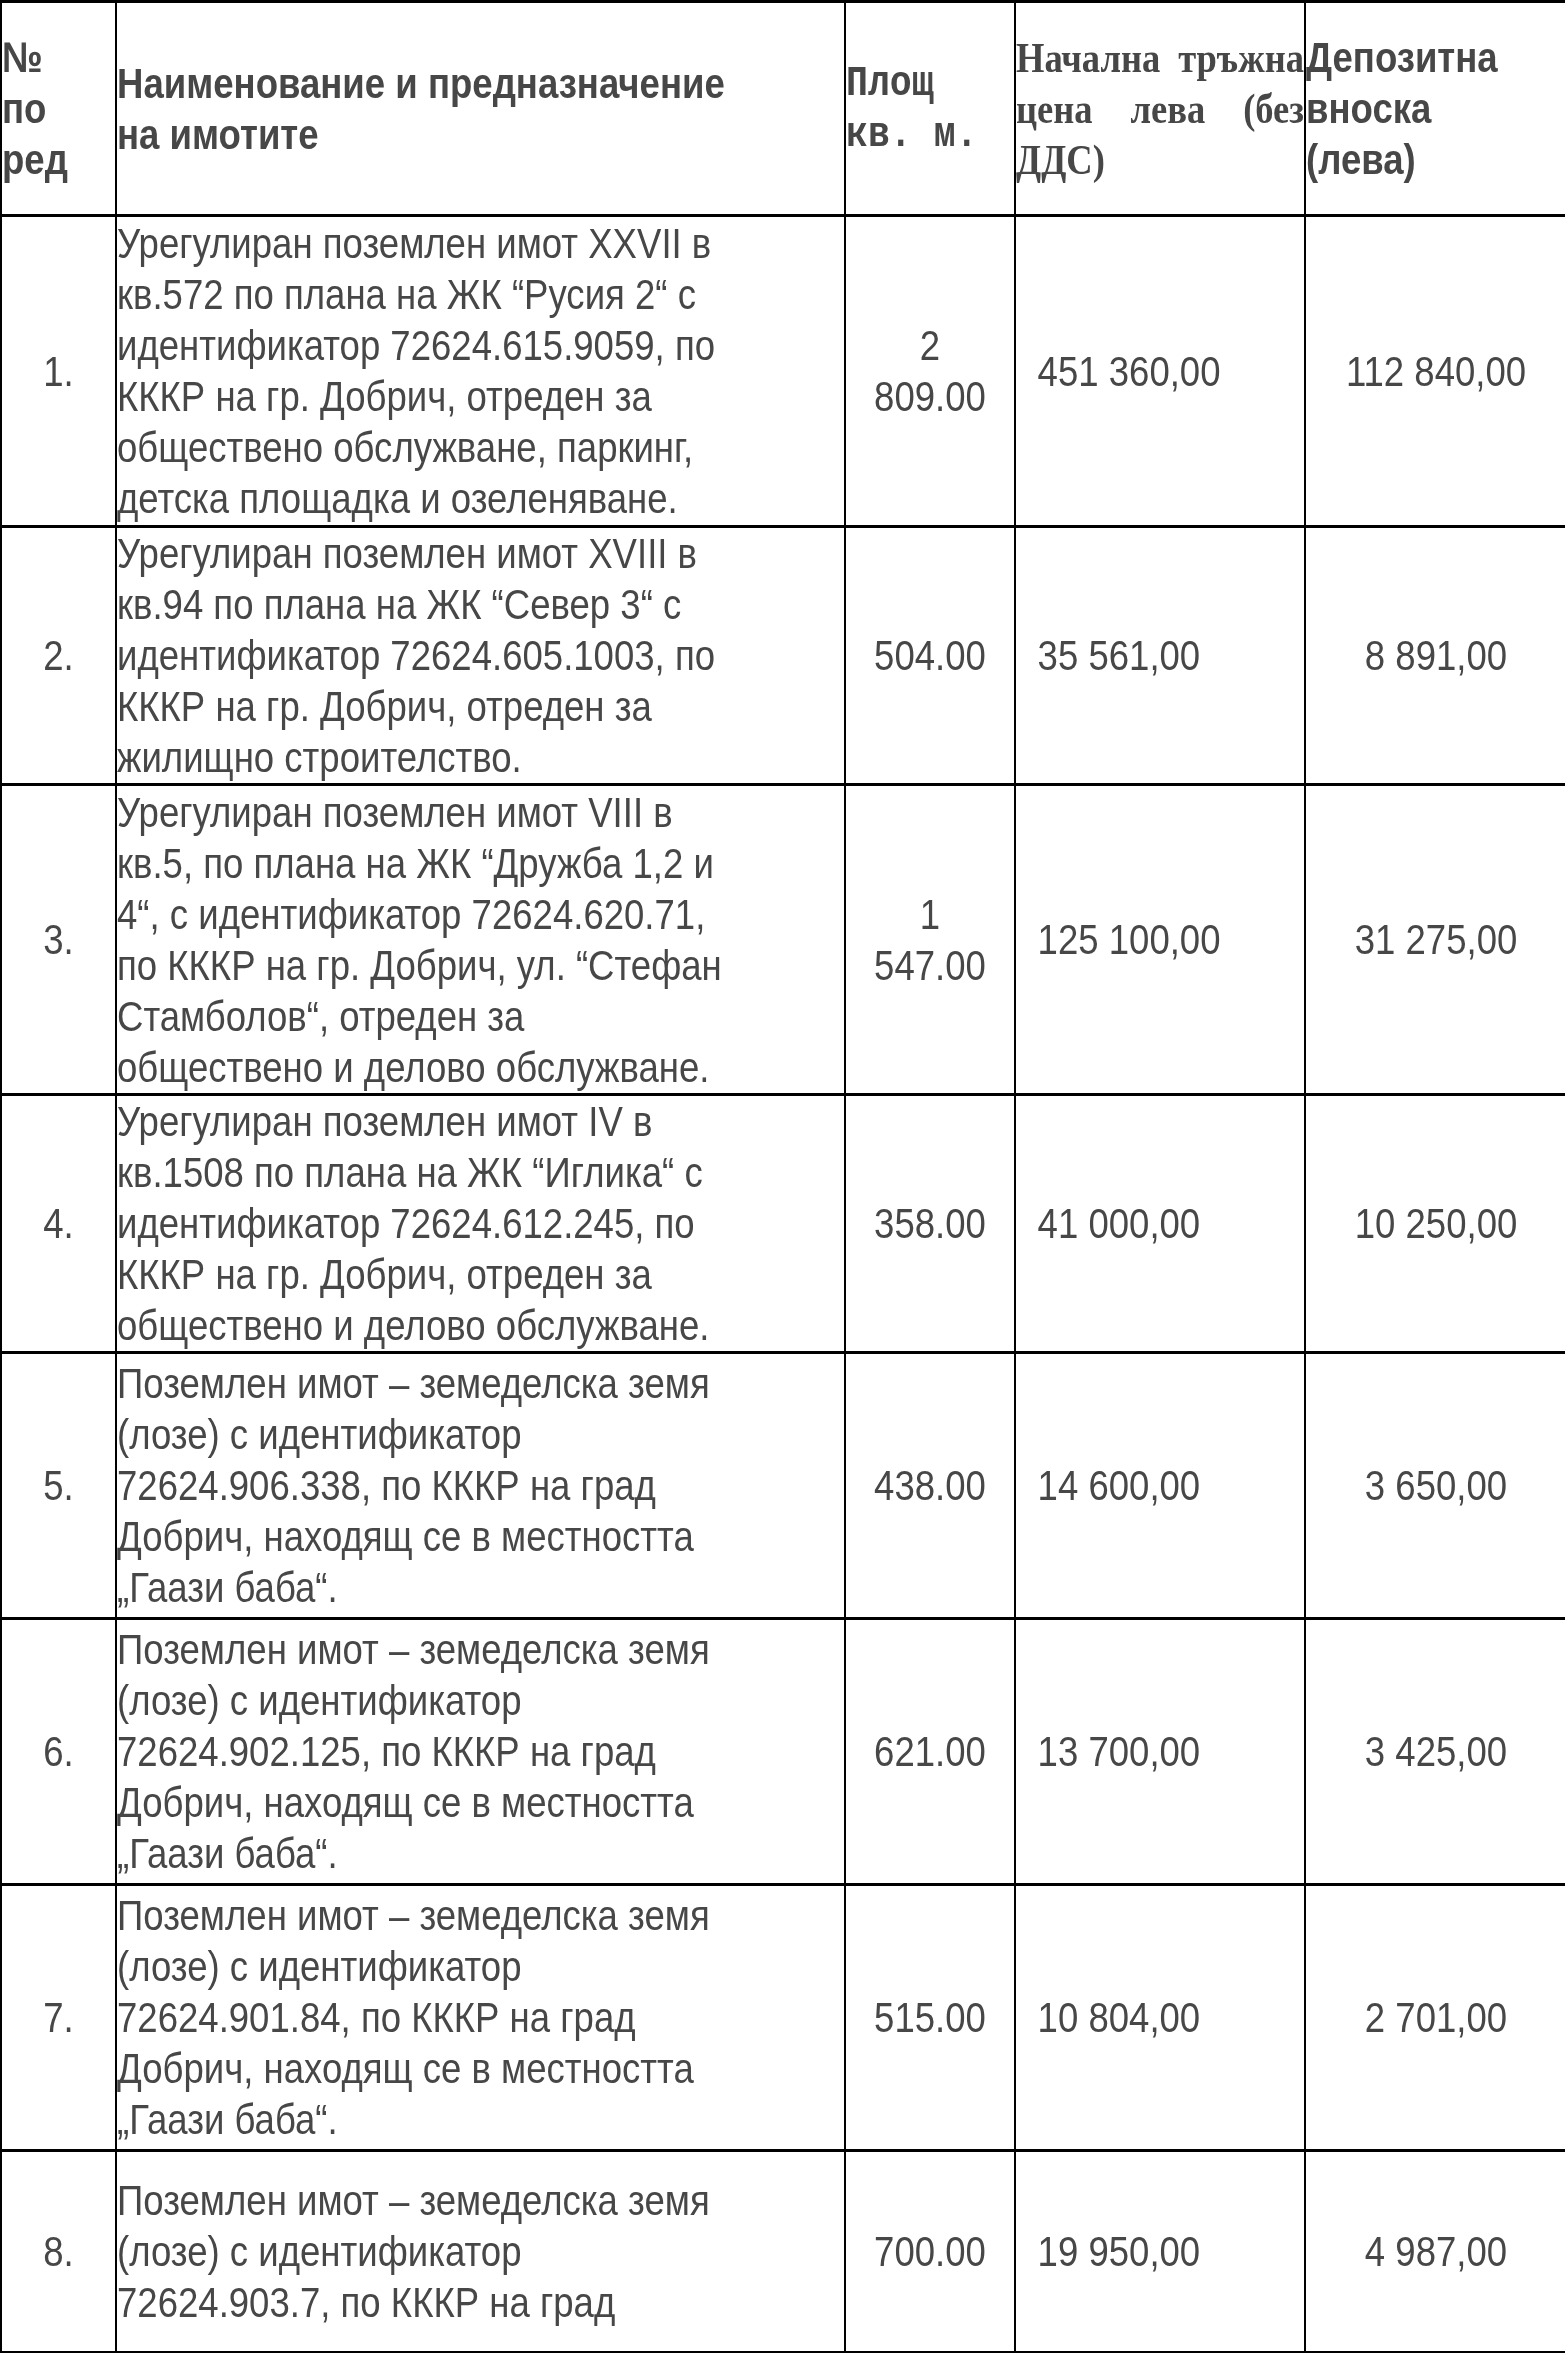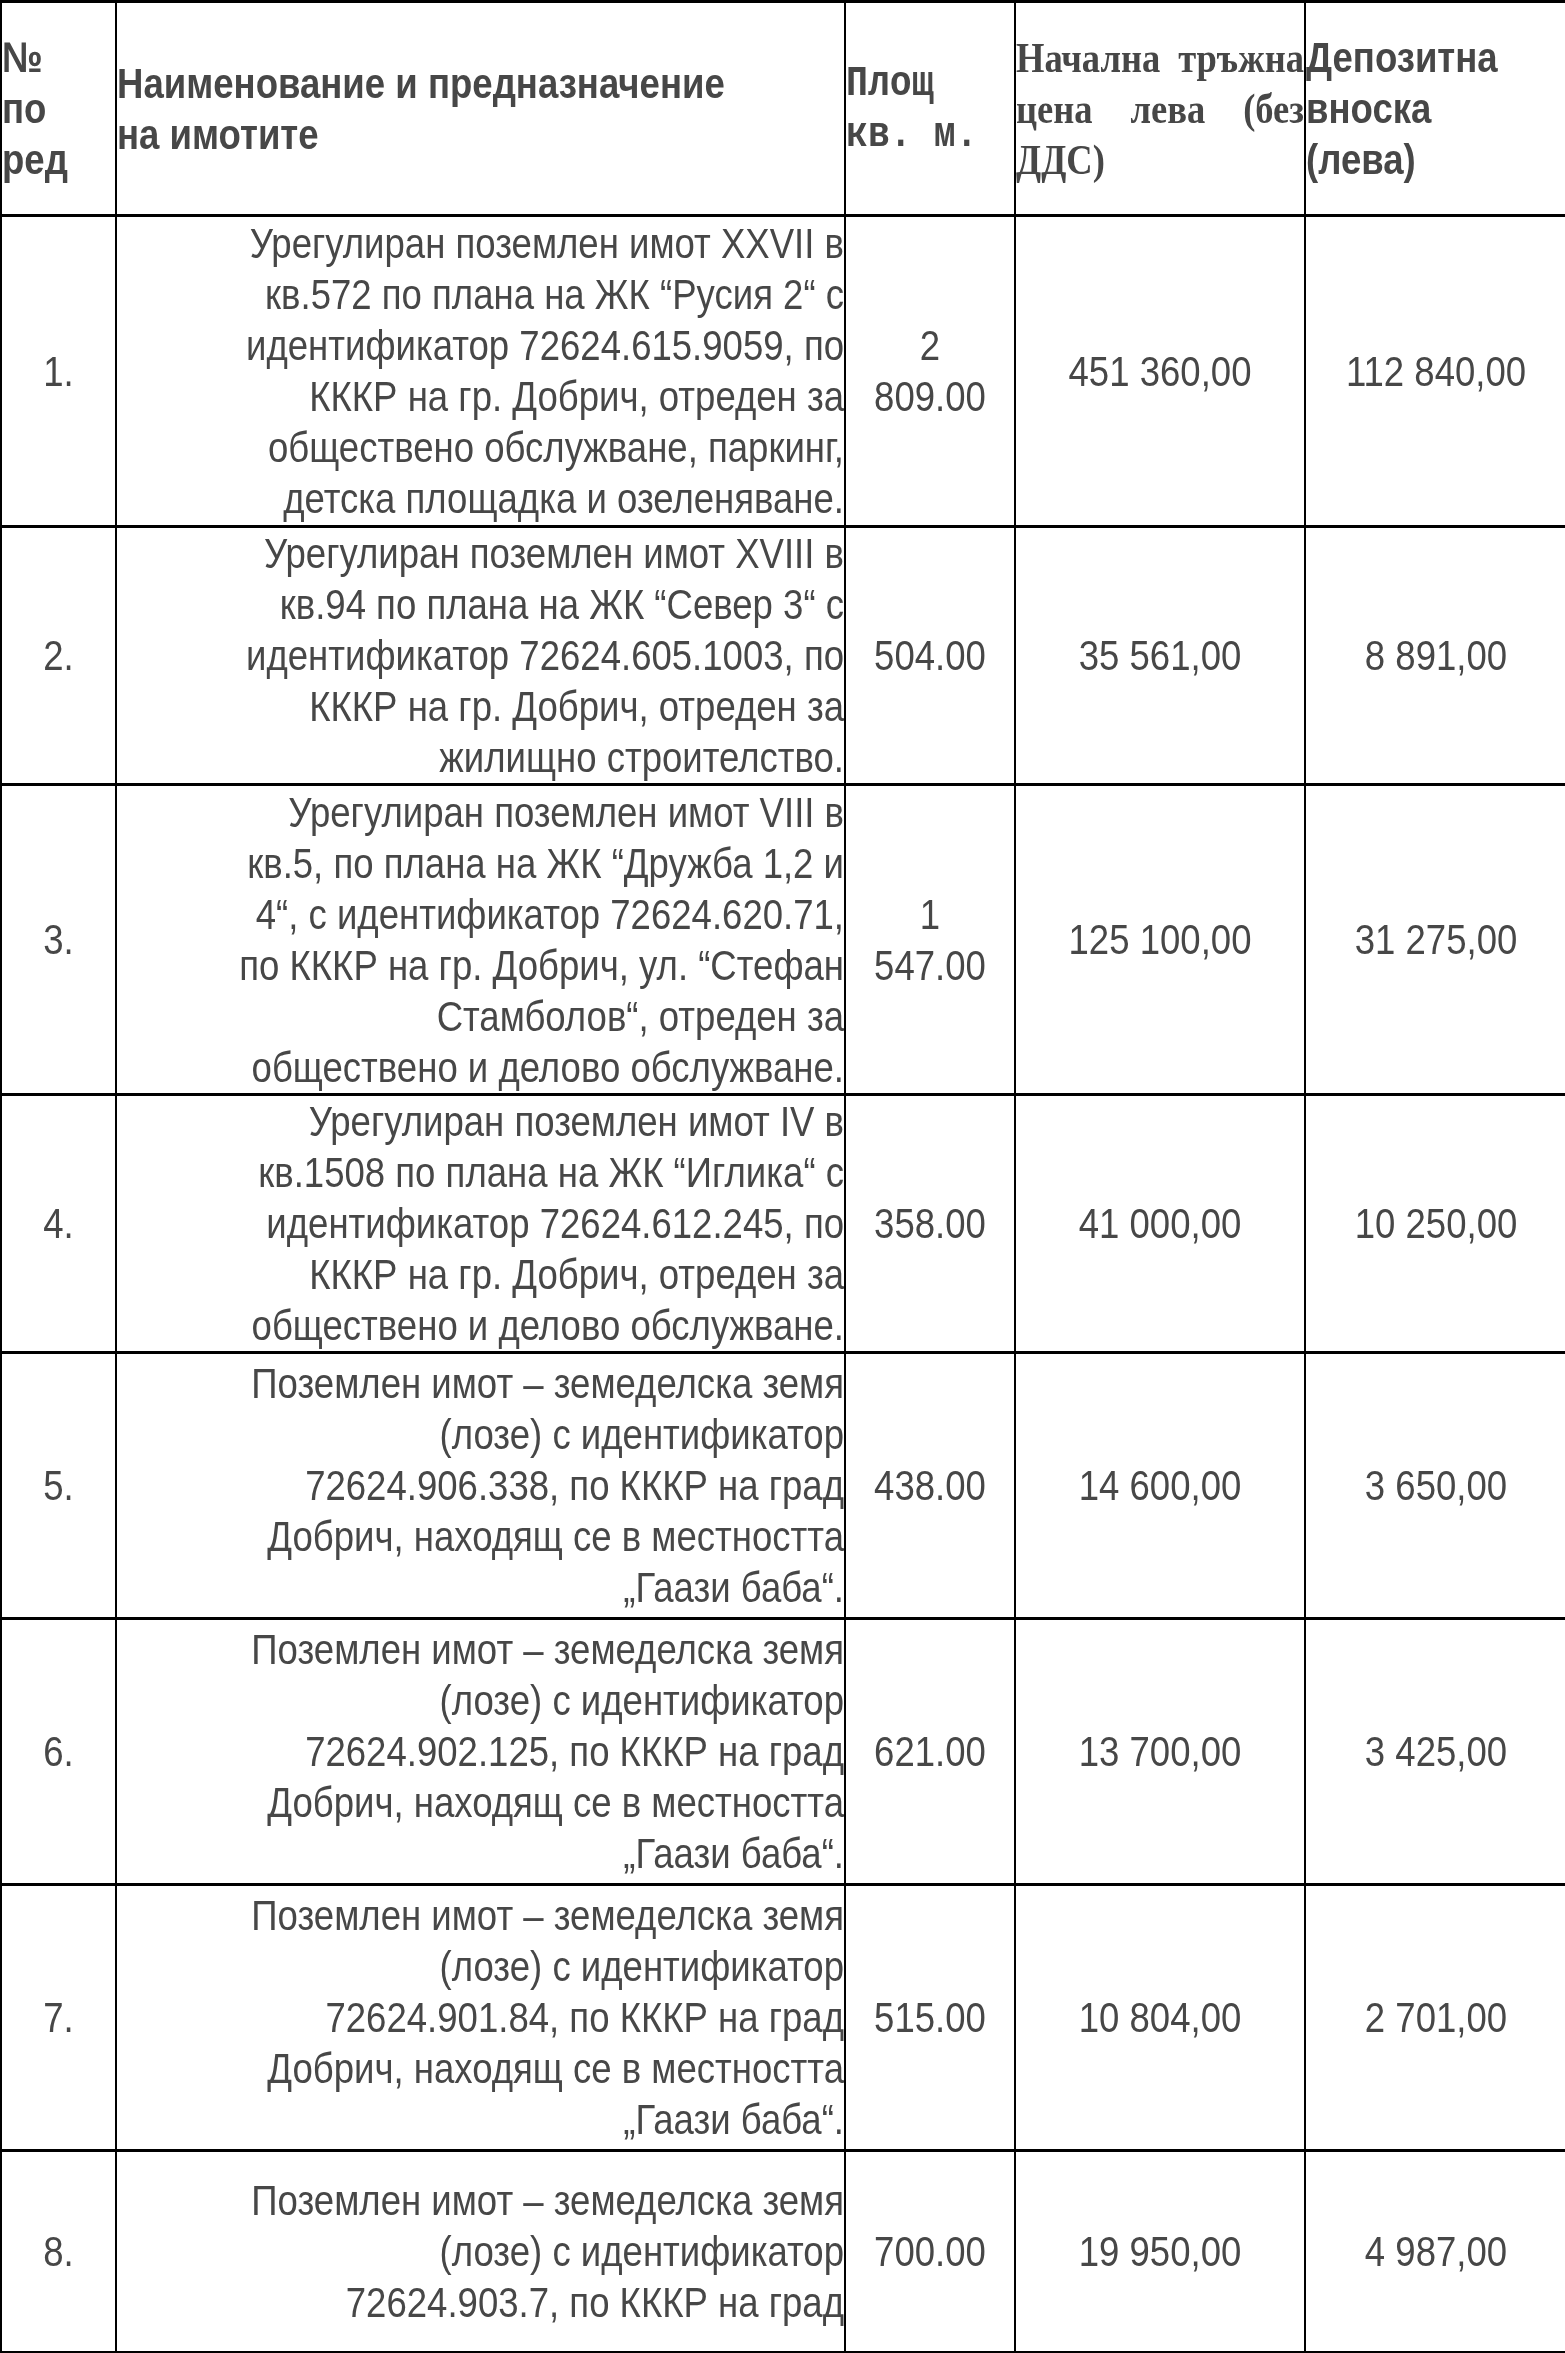--- a/index.html
+++ b/index.html
@@ -46,23 +46,23 @@
   tr.r8  { height: 202px; }
 
   th { font-weight: bold; text-align: left; }
   th.h-num     { padding: 0 13.3px; }
   th.h-desc    { padding: 0 12.4px; }
   th.h-area    { padding: 0 11.6px; font-family: Liberation Mono, monospace; }
   th.h-price   { padding: 0 11.6px; font-family: Liberation Serif, serif; }
   th.h-deposit { padding: 0 11.6px; }
 
   td.d-num     { text-align: center; }
-  td.d-desc    { text-align: right; padding: 0 12.4px; }
+  td.d-desc    { text-align: left; padding: 0 12.4px; }
   td.d-area    { text-align: center; padding: 0 5px; }
-  td.d-price   { text-align: center; padding: 0 6.6px; }
+  td.d-price   { padding: 0 6.6px; }
   td.d-deposit { text-align: center; padding: 0 6.6px; }
 
   
   .pre { white-space: pre-line; }
 
   
   .cnd {
     transform: scaleX(0.85);
     transform-origin: 0 50%;
     width: 117.65%;

